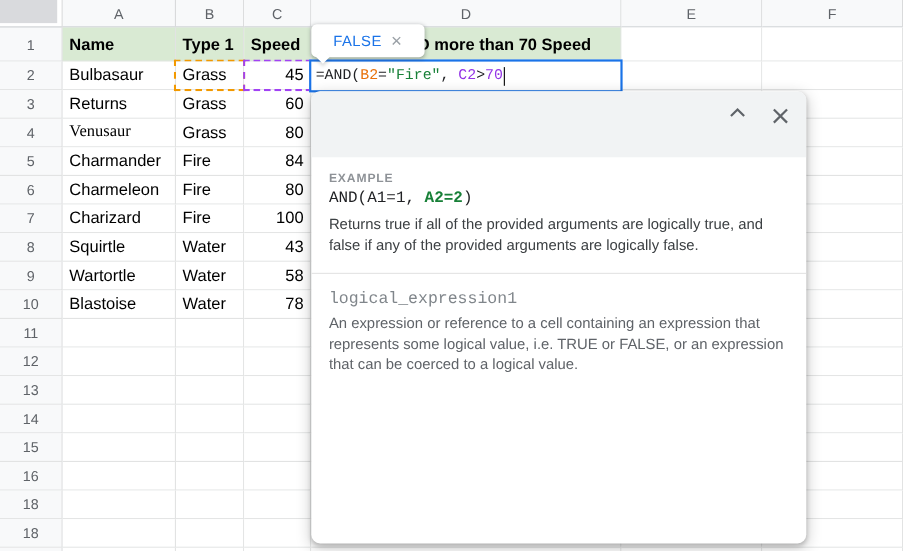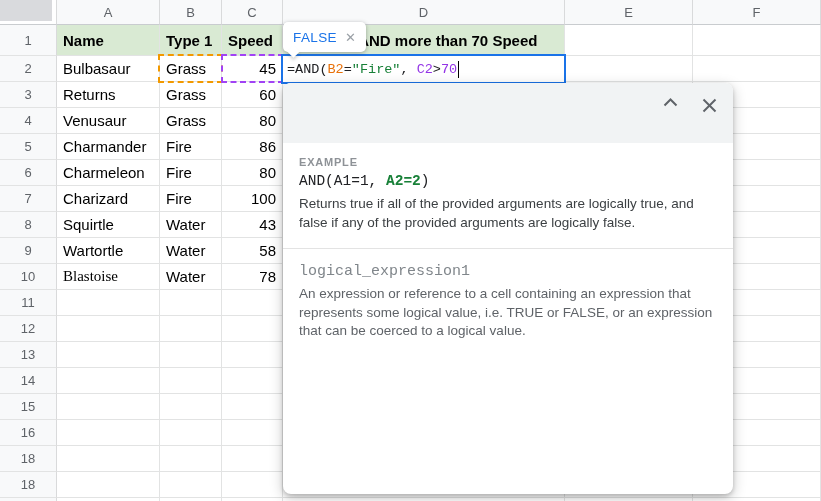--- a/index.html
+++ b/index.html
@@ -41,21 +41,21 @@
     position:absolute; left:281px; top:54px; width:285px; height:30px;
     border:2px solid #1a73e8; background:#fff;
     display:flex; align-items:center; padding-left:4px;
     font-family:"Liberation Mono","DejaVu Sans Mono",monospace; font-size:13.5px;
     white-space:pre; z-index:3;
   }
   .cursor { display:inline-block; width:1px; height:17px; background:#000; margin-left:1px; }
   .chip {
     position:absolute; left:283px; top:22px; height:30px; z-index:5;
     background:#fff; border-radius:5px; box-shadow:0 1px 4px rgba(60,64,67,.42);
-    display:flex; align-items:center; gap:8px; padding:0 10px;
+    display:flex; align-items:center; gap:8px; padding:0 20px;
   }
   .chip::after {
     content:""; position:absolute; left:6px; bottom:-4px; width:9px; height:9px;
     background:#fff; transform:rotate(45deg); box-shadow:2px 2px 3px rgba(60,64,67,.18);
   }
   .chip-label { color:#1a73e8; font-size:13.5px; letter-spacing:.4px; position:relative; z-index:1; }
   .chip-close { color:#9aa0a6; font-size:13px; cursor:pointer; position:relative; z-index:1; }
   
   .popup {
     position:absolute; left:283px; top:83px; width:450px; height:411px; z-index:4;
@@ -121,32 +121,32 @@
         <div class="rownum">3</div>
         <div class="cell" style="width: 103px;">Returns</div>
         <div class="cell" style="width: 62px;">Grass</div>
         <div class="cell num" style="width: 61px;">60</div>
         <div class="cell" style="width: 282px;"></div>
         <div class="cell" style="width: 128px;"></div>
         <div class="cell" style="width: 128px;"></div>
       </div>
       <div class="grid-row" style="height: 26px;">
         <div class="rownum">4</div>
-        <div class="cell" style="width: 103px;">Venusaur</div>
+        <div class="cell" style="width: 103px; font-family: Liberation Serif, serif;">Venusaur</div>
         <div class="cell" style="width: 62px;">Grass</div>
         <div class="cell num" style="width: 61px;">80</div>
         <div class="cell" style="width: 282px;"></div>
         <div class="cell" style="width: 128px;"></div>
         <div class="cell" style="width: 128px;"></div>
       </div>
       <div class="grid-row" style="height: 26px;">
         <div class="rownum">5</div>
         <div class="cell" style="width: 103px;">Charmander</div>
         <div class="cell" style="width: 62px;">Fire</div>
-        <div class="cell num" style="width: 61px;">86</div>
+        <div class="cell num" style="width: 61px;">84</div>
         <div class="cell" style="width: 282px;"></div>
         <div class="cell" style="width: 128px;"></div>
         <div class="cell" style="width: 128px;"></div>
       </div>
       <div class="grid-row" style="height: 26px;">
         <div class="rownum">6</div>
         <div class="cell" style="width: 103px;">Charmeleon</div>
         <div class="cell" style="width: 62px;">Fire</div>
         <div class="cell num" style="width: 61px;">80</div>
         <div class="cell" style="width: 282px;"></div>
@@ -175,21 +175,21 @@
         <div class="rownum">9</div>
         <div class="cell" style="width: 103px;">Wartortle</div>
         <div class="cell" style="width: 62px;">Water</div>
         <div class="cell num" style="width: 61px;">58</div>
         <div class="cell" style="width: 282px;"></div>
         <div class="cell" style="width: 128px;"></div>
         <div class="cell" style="width: 128px;"></div>
       </div>
       <div class="grid-row" style="height: 26px;">
         <div class="rownum">10</div>
-        <div class="cell" style="width: 103px; font-family: Liberation Serif, serif;">Blastoise</div>
+        <div class="cell" style="width: 103px;">Blastoise</div>
         <div class="cell" style="width: 62px;">Water</div>
         <div class="cell num" style="width: 61px;">78</div>
         <div class="cell" style="width: 282px;"></div>
         <div class="cell" style="width: 128px;"></div>
         <div class="cell" style="width: 128px;"></div>
       </div>
       <div class="grid-row" style="height: 26px;">
         <div class="rownum">11</div>
         <div class="cell" style="width: 103px;"></div>
         <div class="cell" style="width: 62px;"></div>

